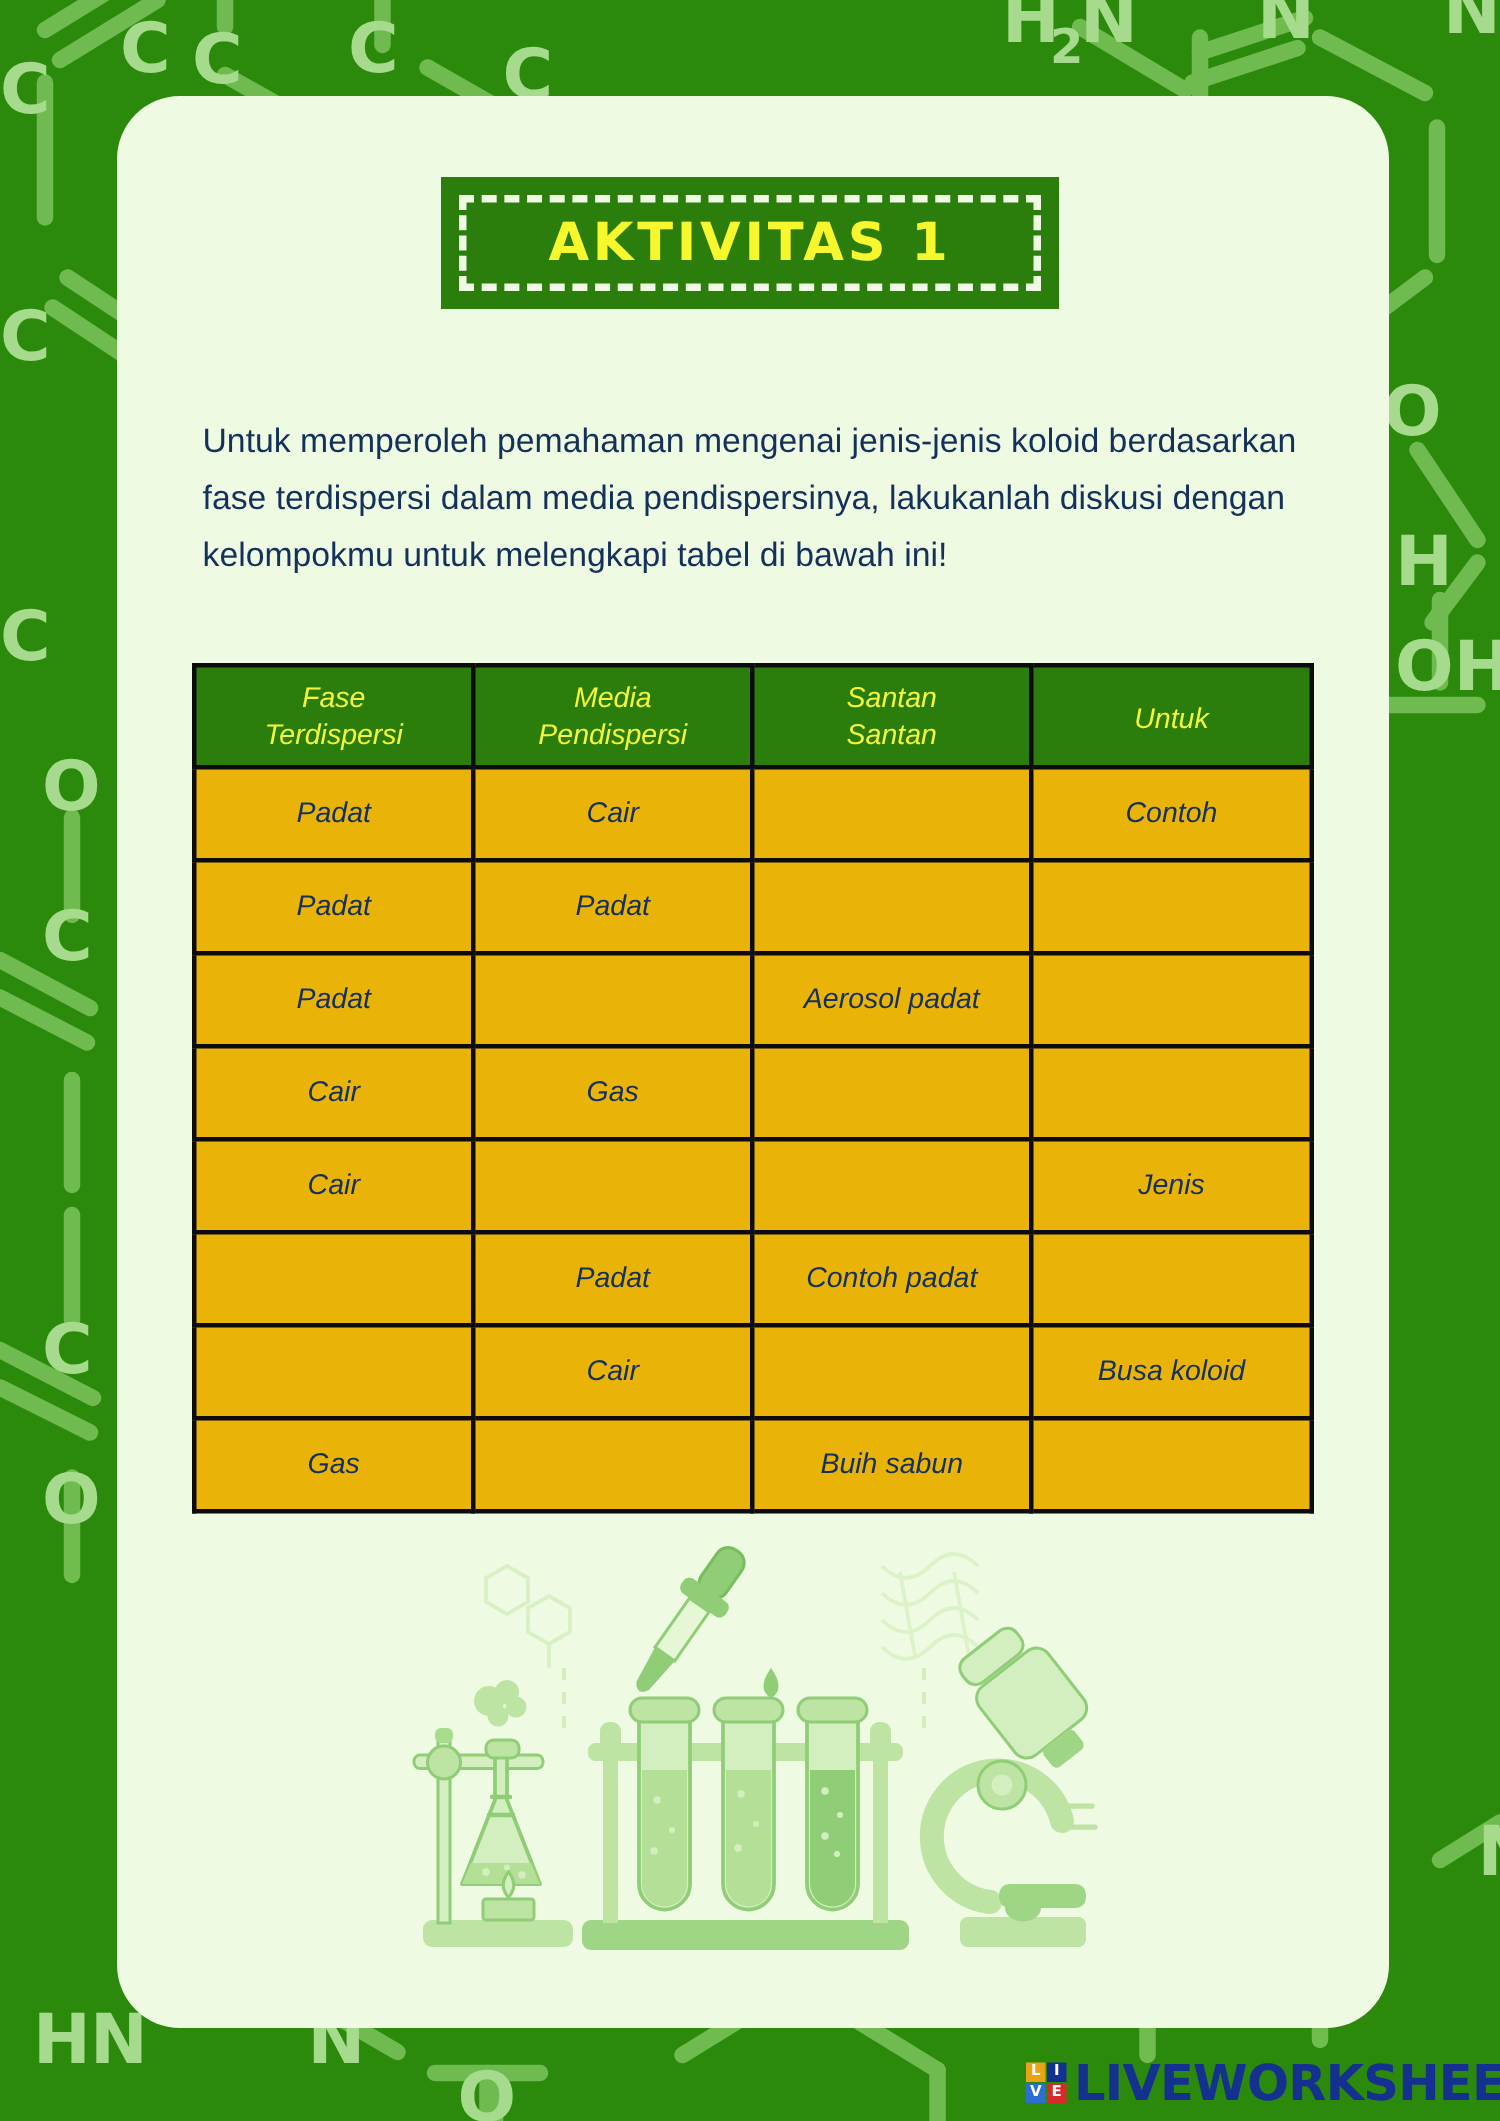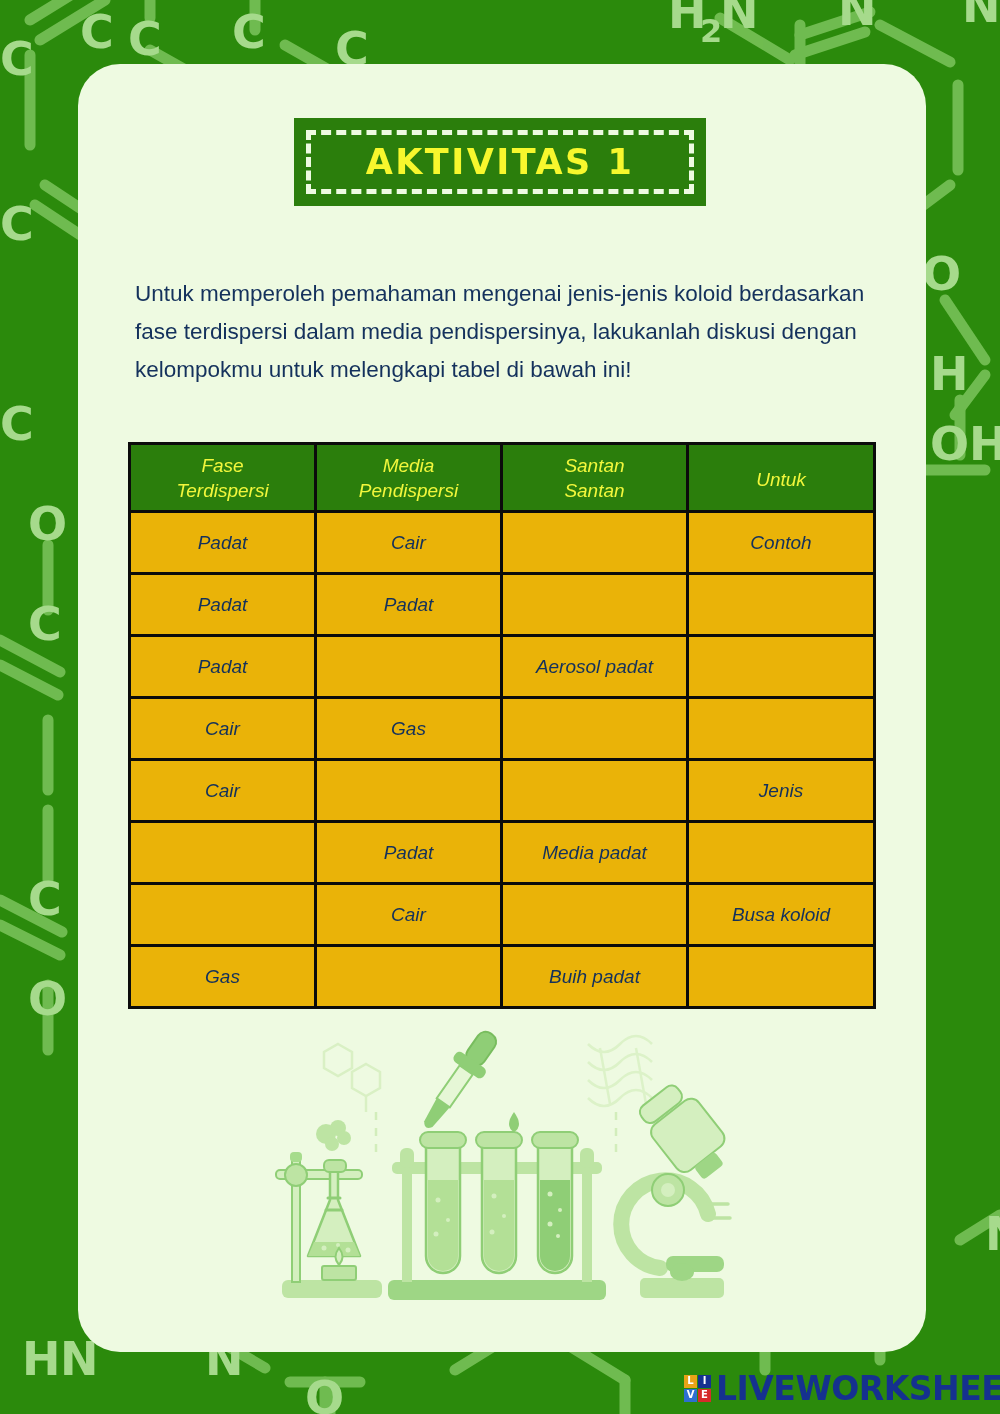--- a/index.html
+++ b/index.html
@@ -288,33 +288,33 @@
     </tr>
     <tr>
       <td>Cair</td>
       <td></td>
       <td></td>
       <td>Jenis</td>
     </tr>
     <tr>
       <td></td>
       <td>Padat</td>
-      <td>Media padat</td>
+      <td>Contoh padat</td>
       <td></td>
     </tr>
     <tr>
       <td></td>
       <td>Cair</td>
       <td></td>
       <td>Busa koloid</td>
     </tr>
     <tr>
       <td>Gas</td>
       <td></td>
-      <td>Buih padat</td>
+      <td>Buih sabun</td>
       <td></td>
     </tr>
   </tbody>
 </table>
 
 <svg id="lab-illustration" viewBox="0 0 464 292" xmlns="http://www.w3.org/2000/svg">
   <g fill="none" stroke="#d9f0c4" stroke-width="2.5">
 
     <polygon points="70,16 84,24 84,40 70,48 56,40 56,24"></polygon>
     <polygon points="98,36 112,44 112,60 98,68 84,60 84,44"></polygon>

